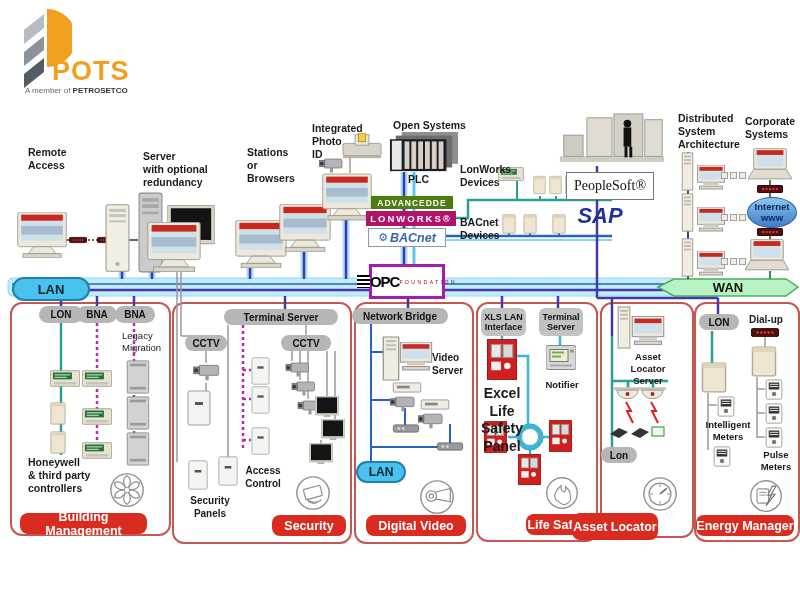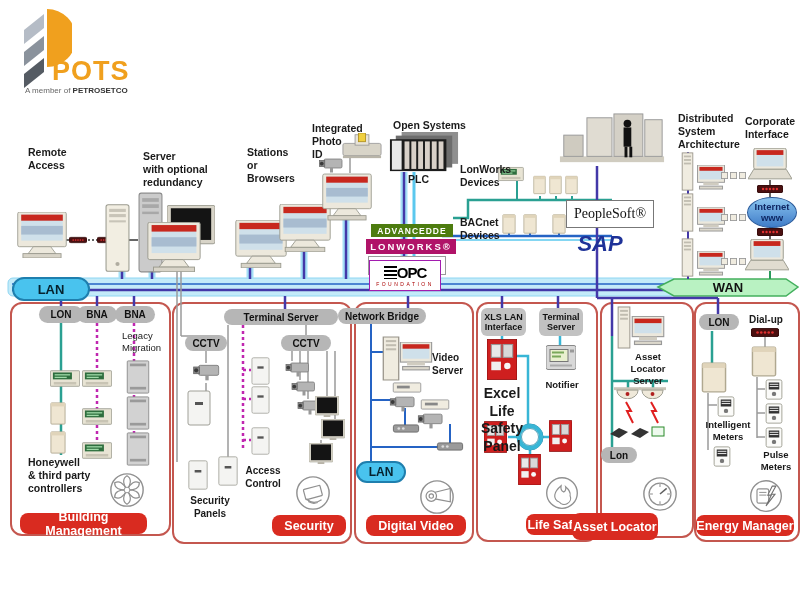--- a/index.html
+++ b/index.html
@@ -15,21 +15,21 @@
         color:#111;text-align:center;z-index:4;display:flex;align-items:center;justify-content:center;}
   .gbox{position:absolute;background:#c2c2c2;border-radius:6px;font-size:9px;font-weight:bold;
         color:#111;text-align:center;z-index:4;display:flex;align-items:center;justify-content:center;
         white-space:pre-line;line-height:1.15;}
   .banner{position:absolute;background:#d92b20;color:#fff;font-weight:bold;font-size:12.5px;
           border-radius:8px;text-align:center;z-index:5;display:flex;align-items:center;justify-content:center;}
   .cyanpill{position:absolute;background:#49c3ee;border:2px solid #1f7fae;border-radius:12px;
             font-weight:bold;color:#06222e;text-align:center;z-index:5;display:flex;align-items:center;justify-content:center;}
   .dev{position:absolute;z-index:3;}
   .wires{position:absolute;left:0;top:0;z-index:2;}
-  .badge{position:absolute;z-index:4;display:flex;align-items:center;justify-content:center;margin-top:28px;}
+  .badge{position:absolute;z-index:4;display:flex;align-items:center;justify-content:center;}
   .icn{position:absolute;z-index:3;}
 </style>
 </head>
 <body>
 
 <div class="canvas">
 
 <svg width="0" height="0" style="position:absolute">
 <defs>
 <g id="sym-ws">
@@ -368,21 +368,21 @@
 <div class="lbl" style="left:393px;top:119px">Open Systems</div>
 <div class="lbl" style="left:408px;top:173px">PLC</div>
 <div class="lbl" style="left:460px;top:163px">LonWorks
 Devices</div>
 <div class="lbl" style="left:460px;top:216px">BACnet
 Devices</div>
 <div class="lbl" style="left:678px;top:112px">Distributed
 System
 Architecture</div>
 <div class="lbl" style="left:745px;top:115px">Corporate
-Interface</div>
+Systems</div>
 
 <svg class="dev" style="left:16px;top:212px;width:52px;height:46px" viewBox="0 0 60 53">
       <use href="#sym-ws"></use>
     </svg>
 <svg class="dev" style="left:69px;top:236px;width:18px;height:8px" viewBox="0 0 30 9">
       <use href="#sym-modem"></use>
     </svg>
 <svg class="dev" style="left:97px;top:236px;width:18px;height:8px" viewBox="0 0 30 9">
       <use href="#sym-modem"></use>
     </svg>
@@ -499,21 +499,21 @@
 <svg class="dev" style="left:745px;top:239px;width:44px;height:33px" viewBox="0 0 46 34">
       <use href="#sym-laptop"></use>
     </svg>
 
 <div class="badge" style="left:371px;top:196px;width:82px;height:13px;background:#4d7c0f;color:#fff;font-size:8.5px;font-weight:bold;letter-spacing:1px">ADVANCEDDE</div>
 <div class="badge" style="left:366px;top:211px;width:90px;height:15px;background:#b01368;color:#fff;font-size:9.5px;font-weight:bold;letter-spacing:2px">LONWORKS®</div>
 <div class="badge" style="left:368px;top:228px;width:76px;height:17px;background:#fff;border:1px solid #999">
   <span style="color:#3565a8;font-size:11px">⚙</span>
   <span style="color:#3565a8;font-size:12.5px;font-weight:bold;font-style:italic;margin-left:2px">BACnet</span>
 </div>
-<div class="abs badge" style="left:369px;top:232px;width:70px;height:29px;background:#fff;border:1px solid #a21caf;flex-direction:column">
+<div class="abs badge" style="left:369px;top:264px;width:70px;height:29px;background:#fff;border:3px solid #a21caf;flex-direction:row">
   <div style="display:flex;align-items:center">
     <div style="width:13px;height:13px;background:repeating-linear-gradient(#000 0 2px,#fff 2px 4px)"></div>
     <span style="font-size:15px;font-weight:900;color:#000;letter-spacing:-1px">OPC</span>
   </div>
   <div style="font-size:5px;letter-spacing:2.5px;color:#a00">FOUNDATION</div>
 </div>
 <div class="badge" style="left:566px;top:172px;width:86px;height:26px;background:#fff;border:1px solid #777;font-family:'Liberation Serif',serif;font-size:14px;color:#111">PeopleSoft®</div>
 <div class="badge" style="left:572px;top:202px;width:56px;height:28px;font-size:22px;font-weight:900;font-style:italic;color:#1e3298">SAP</div>
 
 <div class="cyanpill" style="left:12px;top:277px;width:74px;height:20px;font-size:13px">LAN</div>
@@ -615,21 +615,21 @@
 <div class="lbl" style="left:188px;top:495px;width:44px;text-align:center;font-size:10px">Security
 Panels</div>
 <svg class="icn" style="left:294px;top:474px" width="38" height="38" viewBox="0 0 40 40">
   <circle cx="20" cy="20" r="17" fill="#fff" stroke="#909090" stroke-width="1.5"></circle>
   <rect x="11" y="14" width="18" height="11" rx="1" transform="rotate(-15 20 20)" fill="#fff" stroke="#909090" stroke-width="1.3"></rect>
   <path d="M13 26 q7 7 16 1" fill="none" stroke="#909090" stroke-width="1.3"></path>
   <path d="M15 29 q5 3 10 1" fill="none" stroke="#909090" stroke-width="1.3"></path>
 </svg>
 <div class="banner" style="left:272px;top:515px;width:74px;height:21px">Security</div>
 
-<div class="pill" style="left:338px;top:308px;width:88px;height:16px">Network Bridge</div>
+<div class="pill" style="left:352px;top:308px;width:96px;height:16px">Network Bridge</div>
 <svg class="dev" style="left:382px;top:336px;width:18px;height:45px" viewBox="0 0 14 44" preserveAspectRatio="none">
       <use href="#sym-stower"></use>
     </svg>
 <svg class="dev" style="left:398px;top:342px;width:36px;height:29px" viewBox="0 0 32 26">
       <use href="#sym-minipc"></use>
     </svg>
 <div class="lbl" style="left:432px;top:352px;font-size:10px">Video
 Server</div>
 <svg class="dev" style="left:392px;top:382px;width:30px;height:11px" viewBox="0 0 32 12">
       <use href="#sym-deck"></use>

